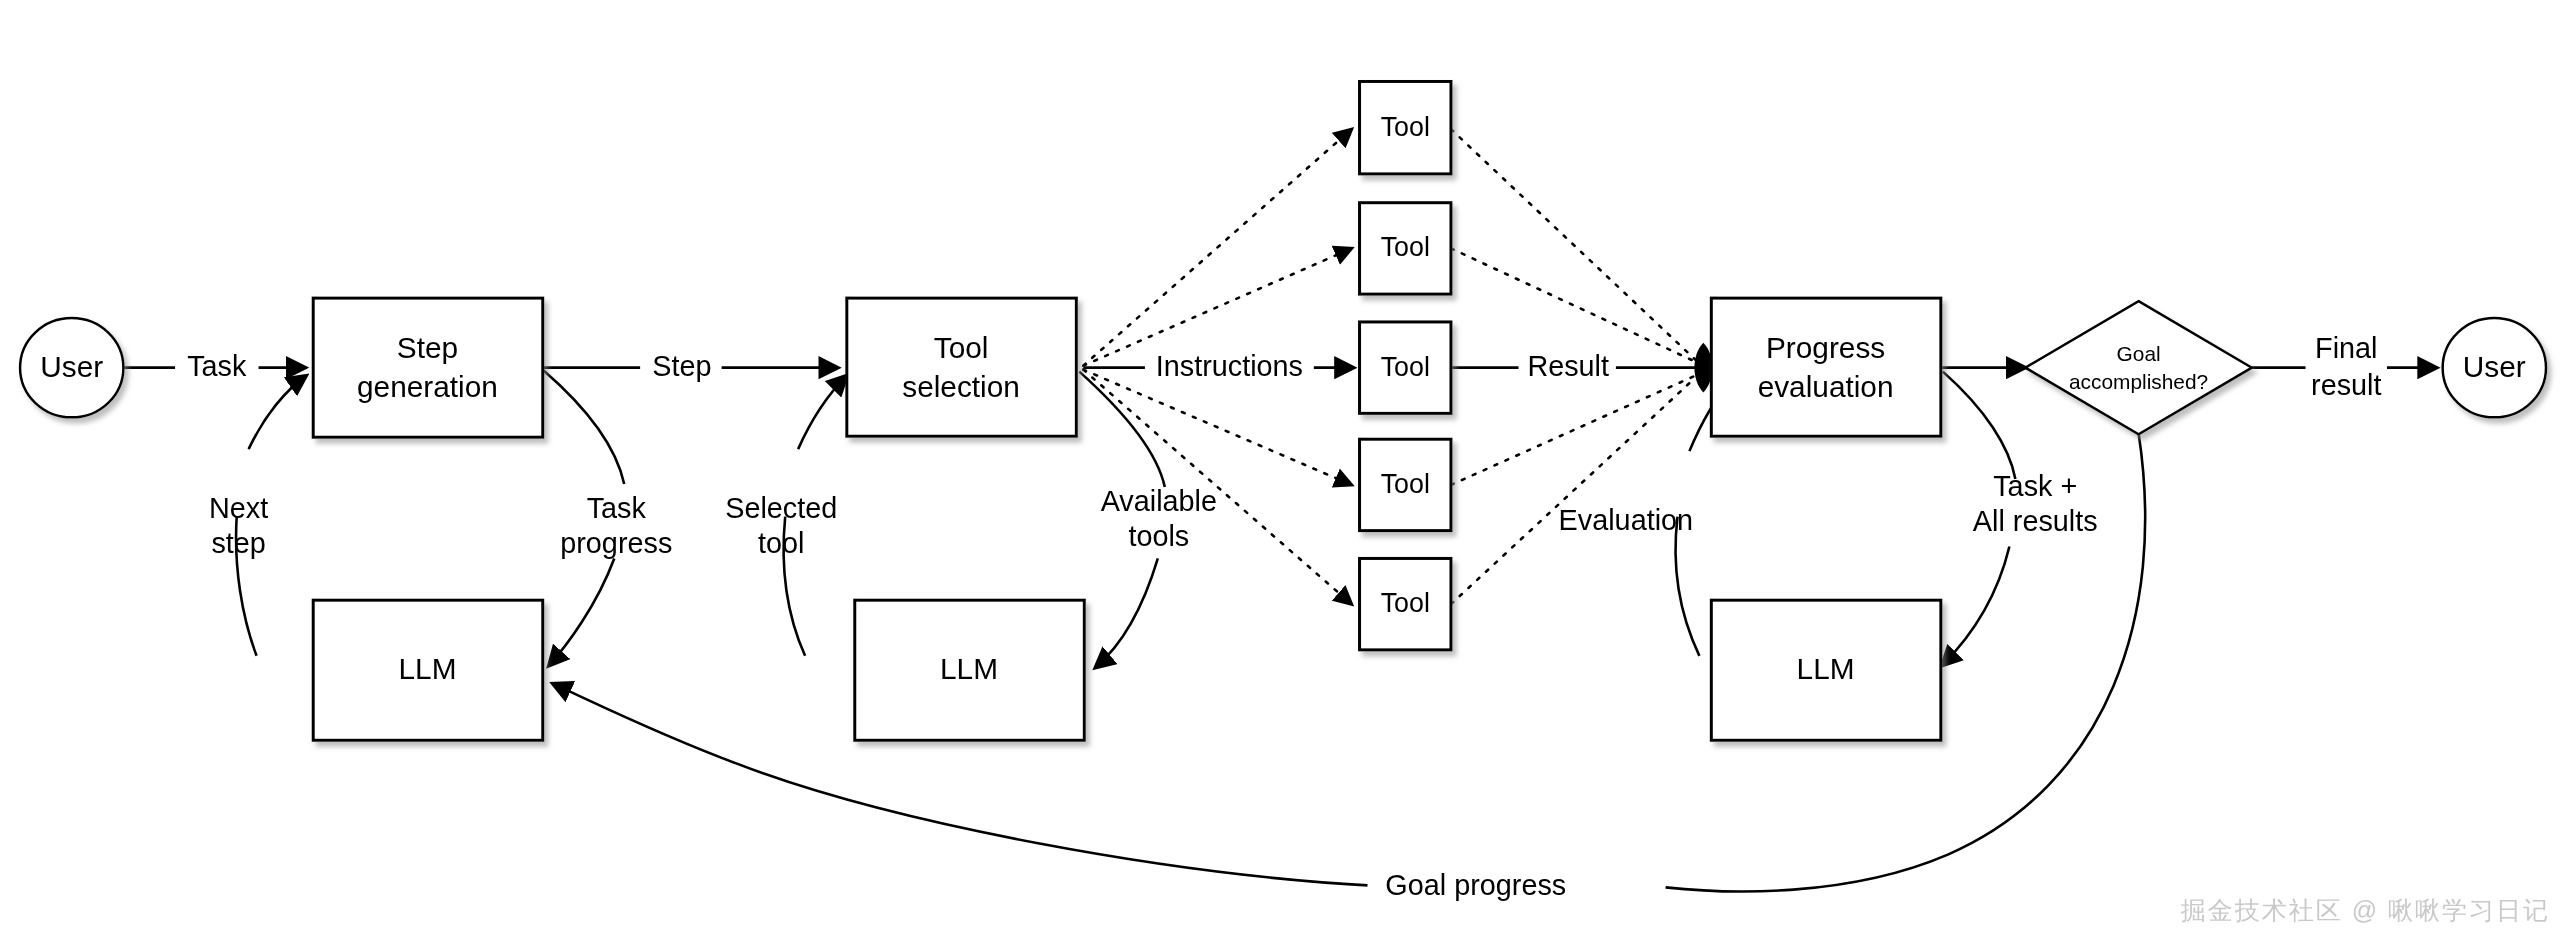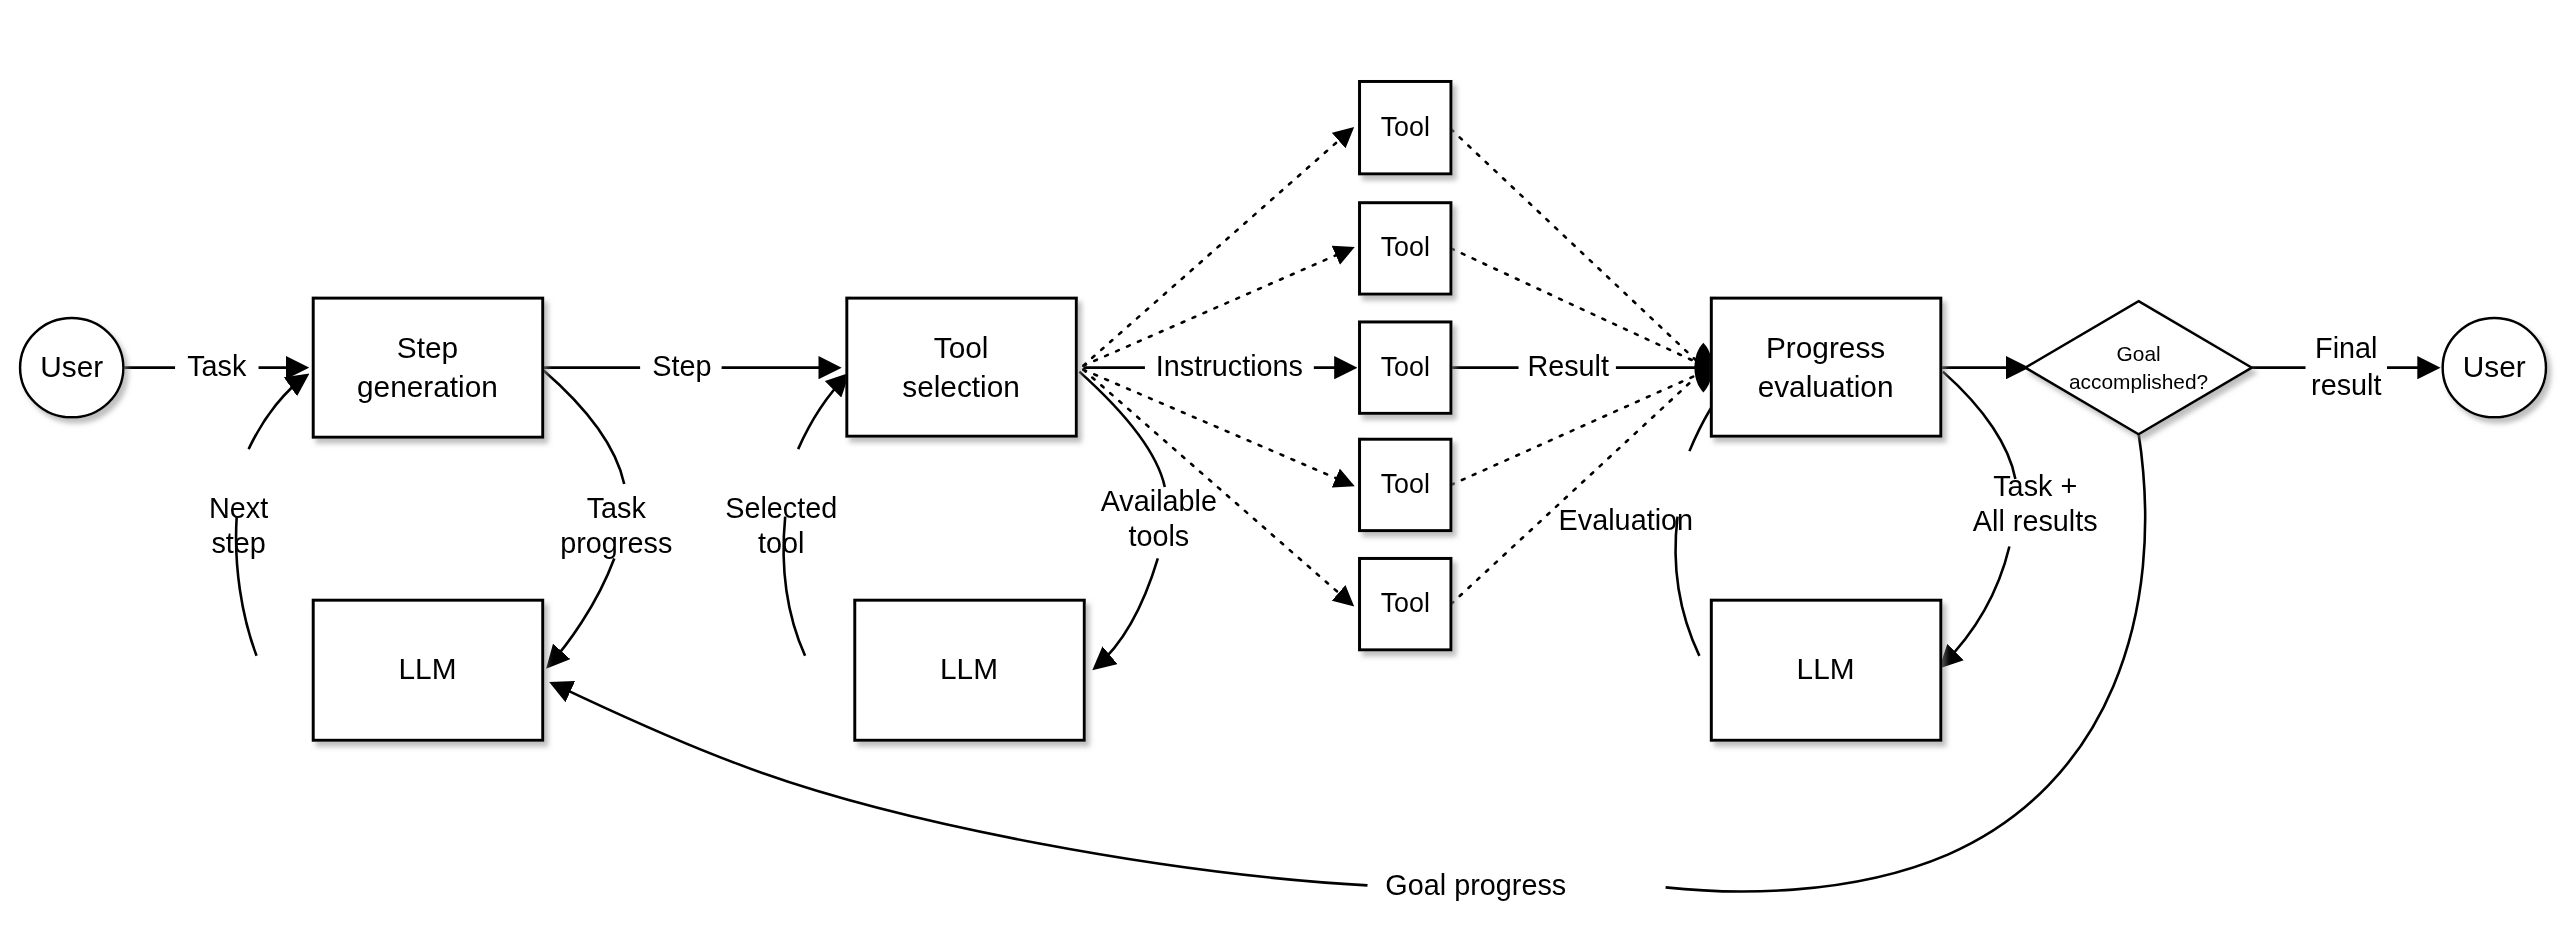--- a/index.html
+++ b/index.html
@@ -300,15 +300,16 @@
 
     <text class="edge-label" x="1636" y="526">Evaluation</text>
 
     <text class="edge-label" x="2048" y="492">Task +</text>
     <text class="edge-label" x="2048" y="527">All results</text>
 
     <text class="edge-label" x="1485" y="893">Goal progress</text>
 
   </svg>
 
+  <div class="watermark">掘金技术社区 @ 啾啾学习日记</div>
 
 </div>
 
 
 </body></html>

